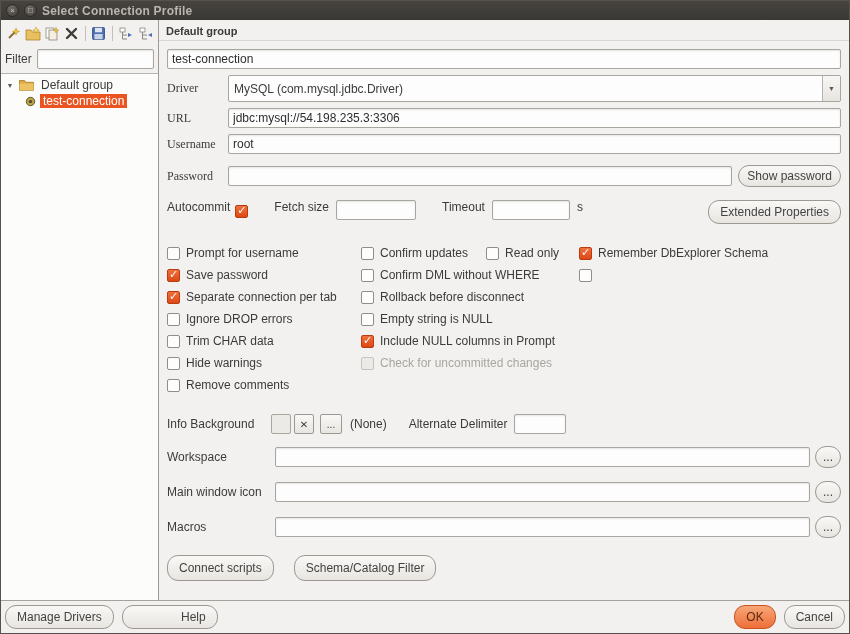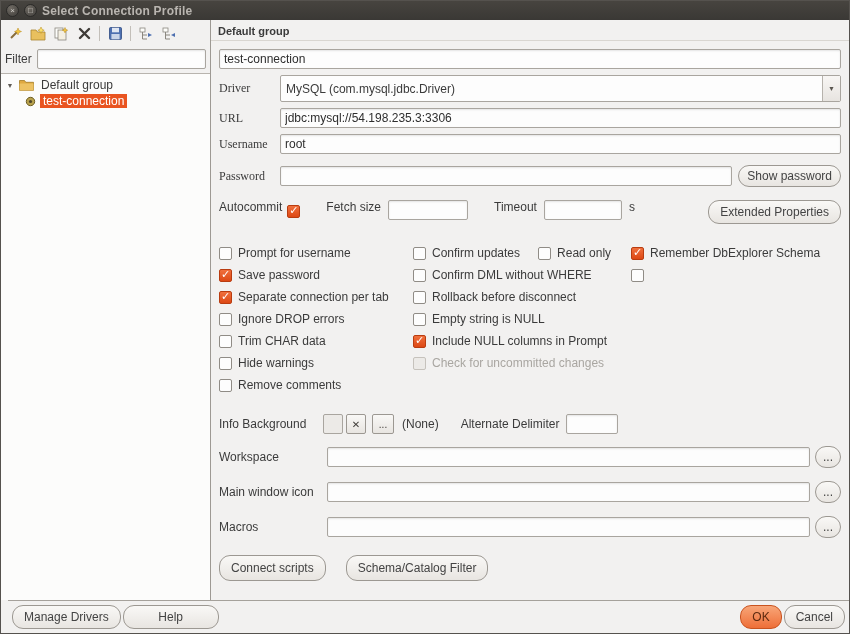--- a/index.html
+++ b/index.html
@@ -31,21 +31,21 @@
     border:1px solid #2b2a28;
     color:#cfccc7; font-size:8px; font-weight:normal;
     display:flex; align-items:center; justify-content:center;
     line-height:1;
   }
   .title-text { font-size:12px; letter-spacing:.2px; }
 
   
   .main { flex:1; display:flex; min-height:0; }
   .left {
-    width:210px; flex:none;
+    width:158px; flex:none;
     display:flex; flex-direction:column;
     border-right:1px solid #9d9993;
     background:#f2f1f0;
   }
   .toolbar { height:27px; flex:none; display:flex; align-items:center; padding:0 3px; gap:1px; }
   .tb-btn { width:22px; height:22px; display:flex; align-items:center; justify-content:center; border-radius:2px; }
   .tb-sep { width:1px; height:15px; background:#c3bfb9; margin:0 3px; }
 
   .filter-row { flex:none; display:flex; align-items:center; gap:5px; padding:2px 4px 4px; }
   .filter-row .flt-label { flex:none; }
@@ -148,27 +148,26 @@
   .path-row { display:flex; align-items:center; margin-bottom:13px; }
 
   .scripts-row { display:flex; gap:20px; margin-top:4px; }
   .scripts-row .btn { height:26px; }
 
   
   .footer {
     flex:none; height:33px;
     border-top:1px solid #a5a19b;
     display:flex; align-items:center;
-    padding:12px 4px; gap:2px;
+    padding:12px 4px; gap:8px;
     background:#f2f1f0;
-    margin-left:7px;
   }
   .footer .spacer { flex:1; }
   .footer .btn { height:24px; }
-  .w-help { min-width:96px; }
+  .w-help { min-width:96px;text-align:right; }
 </style>
 </head>
 <body>
 
 <div class="window">
 
   <div class="titlebar">
     <div class="winbtn">
       <span>×</span>
     </div>

